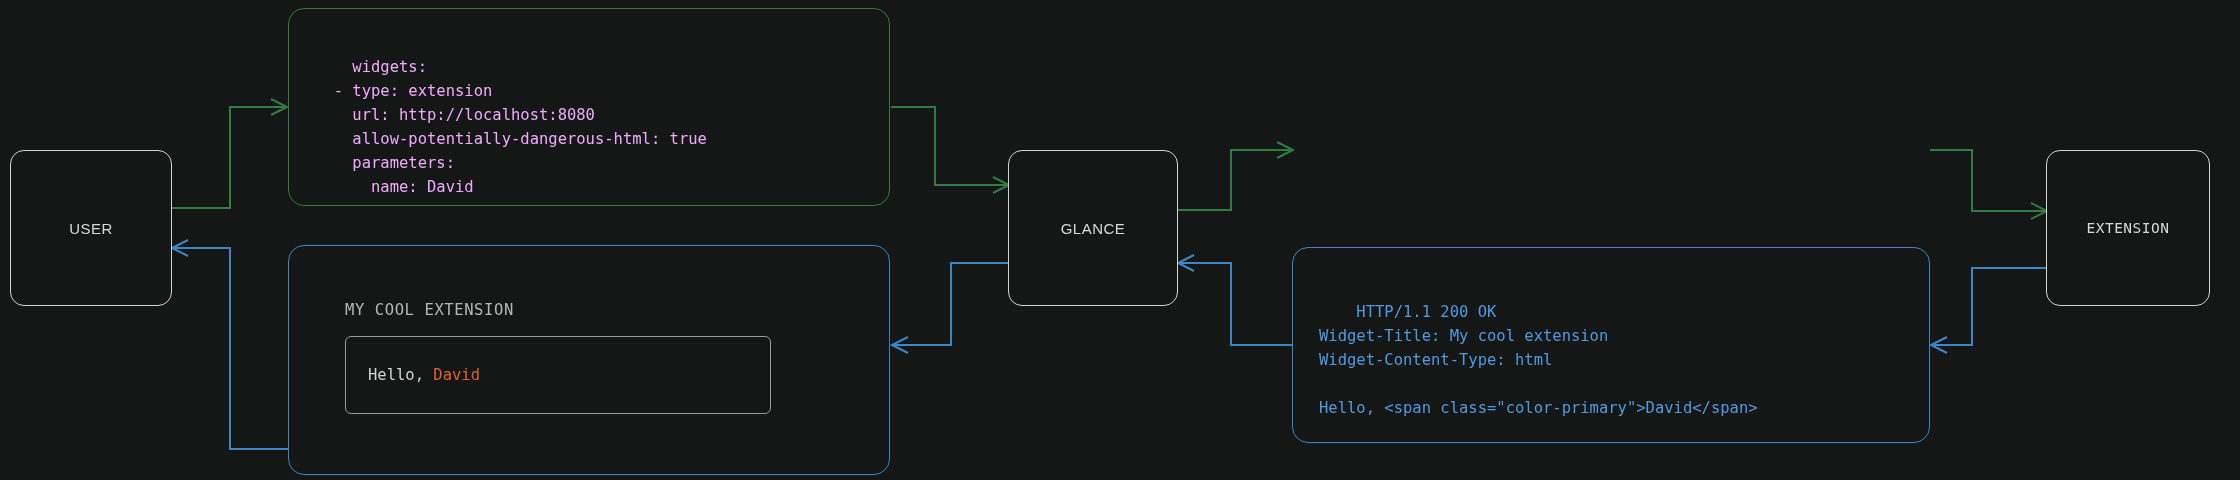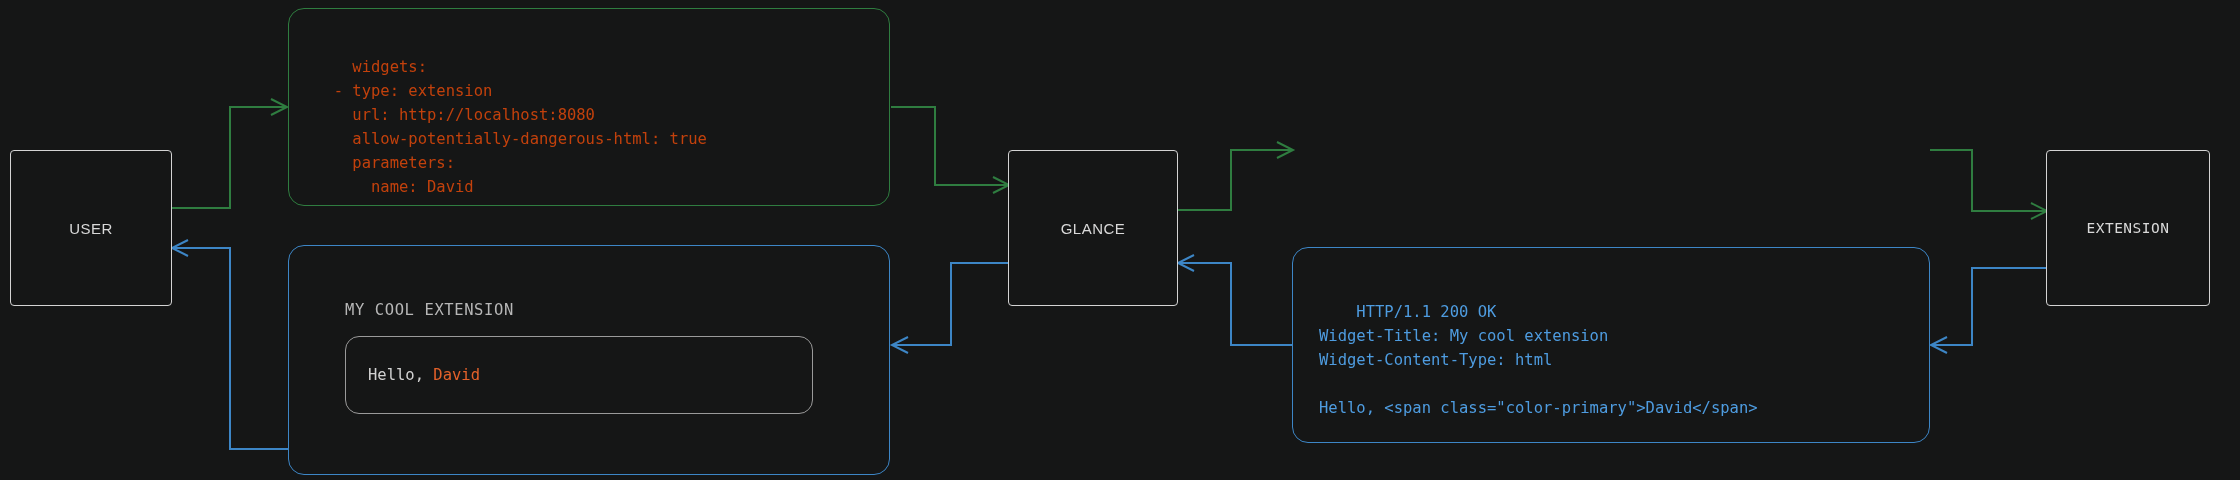--- a/index.html
+++ b/index.html
@@ -13,21 +13,21 @@
     height: 480px;
     background: #151616;
     overflow: hidden;
     font-family: "DejaVu Sans Mono", monospace;
   }
   
   .node {
     position: absolute;
     box-sizing: border-box;
     border: 1.6px solid #d4d4d4;
-    border-radius: 4px;
+    border-radius: 14px;
     background: #151616;
     display: flex;
     align-items: center;
     justify-content: center;
     color: #d9d9d9;
     letter-spacing: 0.5px;
     z-index: 4;
   }
   .node.sans {
     font-family: "Liberation Sans", sans-serif;
@@ -46,46 +46,46 @@
     z-index: 4;
     padding: 22px 26px;
     font-family: "DejaVu Sans Mono", monospace;
     font-size: 15.5px;
     line-height: 1.55;
     white-space: pre;
     overflow: hidden;
   }
   .panel.green {
     border: 1.6px solid #2f7d40;
-    color: #c2410c;
+    color: #f0abfc;
   }
   .panel.blue {
     border: 1.6px solid #3d86c6;
     color: #4e9ce0;
   }
   .panel.center {
     display: flex;
     align-items: center;
   }
   
   .widget-title {
     color: #b7b7b7;
     font-family: "DejaVu Sans Mono", monospace;
     font-size: 15.5px;
     letter-spacing: 0.6px;
   }
   .widget-card {
     margin-top: 14px;
     border: 1.5px solid #9a9a9a;
-    border-radius: 14px;
+    border-radius: 6px;
     padding: 26px 22px;
     color: #d2d2d2;
     font-family: "DejaVu Sans Mono", monospace;
     font-size: 15.5px;
-    width: 468px;
+    width: 426px;
     box-sizing: border-box;
   }
   .accent {
     color: #e3612a;
   }
   
   #wires {
     position: absolute;
     left: 0;
     top: 0;

